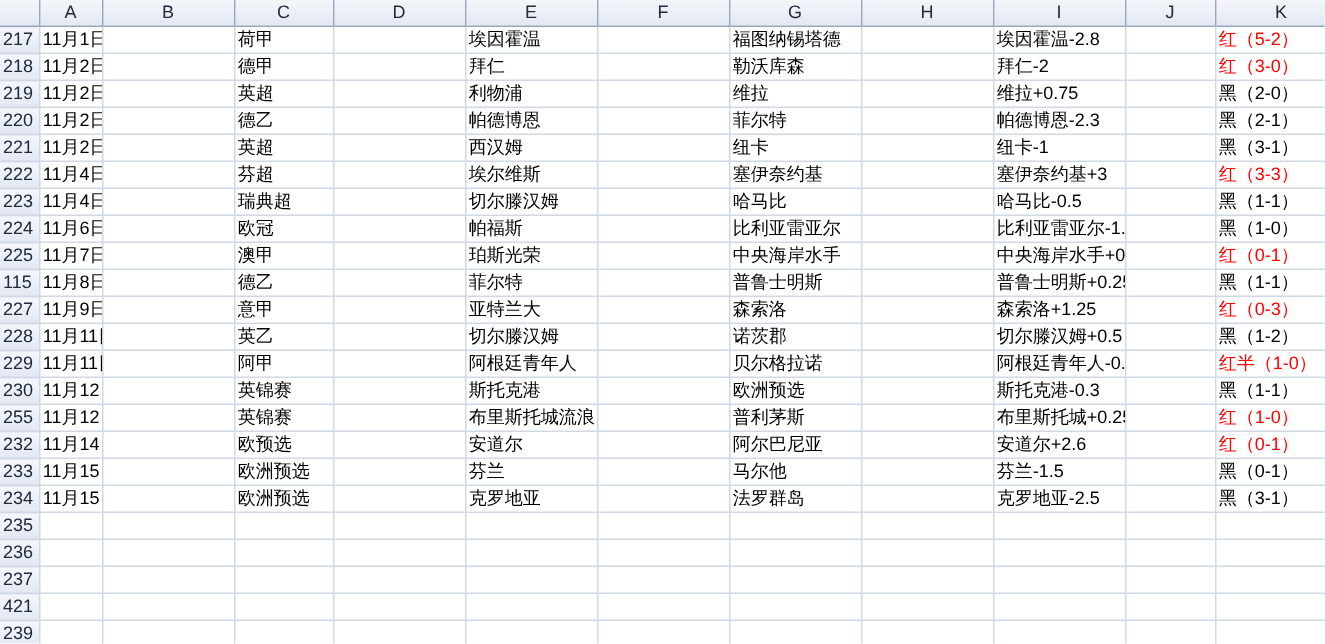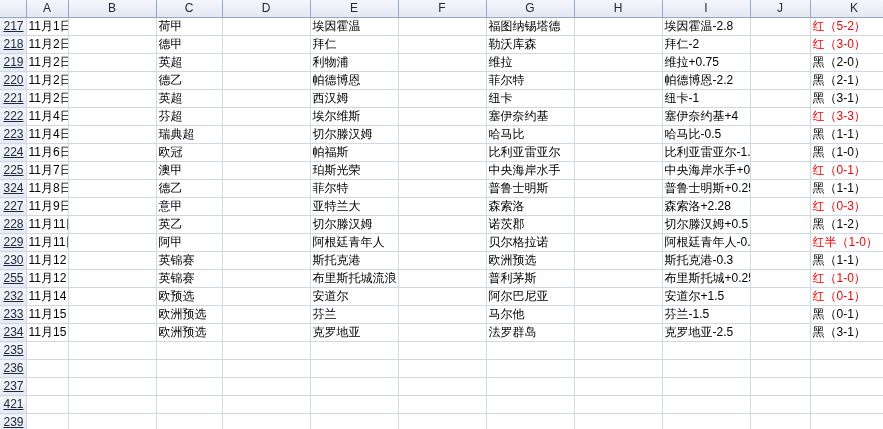--- a/index.html
+++ b/index.html
@@ -43,24 +43,23 @@
     text-align: center;
     color: #21293c;
     height: 17px;
     font-size: 12px;
   }
   
   td.rowhead {
     background: linear-gradient(to bottom, #f4f6fb 0%, #e3e8f2 100%);
     border-right: 1px solid #9aa6bd;
     border-bottom: 1px solid #d0d7e5;
-    text-align: right;
+    text-align: left;
     color: #21293c;
     font-size: 12px;
-    text-decoration: underline;
   }
   td.cell {
     text-align: left;
   }
   .red { color: #ff0000; }
   .black { color: #000000; }
   .corner {
     background: linear-gradient(to bottom, #f4f6fb 0%, #e3e8f2 100%);
     border-right: 1px solid #9aa6bd;
     border-bottom: 1px solid #9aa6bd;
@@ -147,21 +146,21 @@
         <tr>
           <td class="rowhead">220</td>
           <td class="cell black">11月2日20：30</td>
           <td class="cell black"></td>
           <td class="cell black">德乙</td>
           <td class="cell black"></td>
           <td class="cell black">帕德博恩</td>
           <td class="cell black"></td>
           <td class="cell black">菲尔特</td>
           <td class="cell black"></td>
-          <td class="cell black">帕德博恩-2.2</td>
+          <td class="cell black">帕德博恩-2.3</td>
           <td class="cell black"></td>
           <td class="cell black">黑（2-1）</td>
         </tr>
         <tr>
           <td class="rowhead">221</td>
           <td class="cell black">11月2日22：00</td>
           <td class="cell black"></td>
           <td class="cell black">英超</td>
           <td class="cell black"></td>
           <td class="cell black">西汉姆</td>
@@ -175,21 +174,21 @@
         <tr>
           <td class="rowhead">222</td>
           <td class="cell black">11月4日0：00</td>
           <td class="cell black"></td>
           <td class="cell black">芬超</td>
           <td class="cell black"></td>
           <td class="cell black">埃尔维斯</td>
           <td class="cell black"></td>
           <td class="cell black">塞伊奈约基</td>
           <td class="cell black"></td>
-          <td class="cell black">塞伊奈约基+4</td>
+          <td class="cell black">塞伊奈约基+3</td>
           <td class="cell black"></td>
           <td class="cell red">红（3-3）</td>
         </tr>
         <tr>
           <td class="rowhead">223</td>
           <td class="cell black">11月4日2：00</td>
           <td class="cell black"></td>
           <td class="cell black">瑞典超</td>
           <td class="cell black"></td>
           <td class="cell black">切尔滕汉姆</td>
@@ -222,21 +221,21 @@
           <td class="cell black"></td>
           <td class="cell black">珀斯光荣</td>
           <td class="cell black"></td>
           <td class="cell black">中央海岸水手</td>
           <td class="cell black"></td>
           <td class="cell black">中央海岸水手+0.5</td>
           <td class="cell black"></td>
           <td class="cell red">红（0-1）</td>
         </tr>
         <tr>
-          <td class="rowhead">324</td>
+          <td class="rowhead">115</td>
           <td class="cell black">11月8日1：30</td>
           <td class="cell black"></td>
           <td class="cell black">德乙</td>
           <td class="cell black"></td>
           <td class="cell black">菲尔特</td>
           <td class="cell black"></td>
           <td class="cell black">普鲁士明斯</td>
           <td class="cell black"></td>
           <td class="cell black">普鲁士明斯+0.25</td>
           <td class="cell black"></td>
@@ -245,21 +244,21 @@
         <tr>
           <td class="rowhead">227</td>
           <td class="cell black">11月9日19：30</td>
           <td class="cell black"></td>
           <td class="cell black">意甲</td>
           <td class="cell black"></td>
           <td class="cell black">亚特兰大</td>
           <td class="cell black"></td>
           <td class="cell black">森索洛</td>
           <td class="cell black"></td>
-          <td class="cell black">森索洛+2.28</td>
+          <td class="cell black">森索洛+1.25</td>
           <td class="cell black"></td>
           <td class="cell red">红（0-3）</td>
         </tr>
         <tr>
           <td class="rowhead">228</td>
           <td class="cell black">11月11日4：00</td>
           <td class="cell black"></td>
           <td class="cell black">英乙</td>
           <td class="cell black"></td>
           <td class="cell black">切尔滕汉姆</td>
@@ -315,21 +314,21 @@
         <tr>
           <td class="rowhead">232</td>
           <td class="cell black">11月14日3：45</td>
           <td class="cell black"></td>
           <td class="cell black">欧预选</td>
           <td class="cell black"></td>
           <td class="cell black">安道尔</td>
           <td class="cell black"></td>
           <td class="cell black">阿尔巴尼亚</td>
           <td class="cell black"></td>
-          <td class="cell black">安道尔+1.5</td>
+          <td class="cell black">安道尔+2.6</td>
           <td class="cell black"></td>
           <td class="cell red">红（0-1）</td>
         </tr>
         <tr>
           <td class="rowhead">233</td>
           <td class="cell black">11月15日1：00</td>
           <td class="cell black"></td>
           <td class="cell black">欧洲预选</td>
           <td class="cell black"></td>
           <td class="cell black">芬兰</td>

